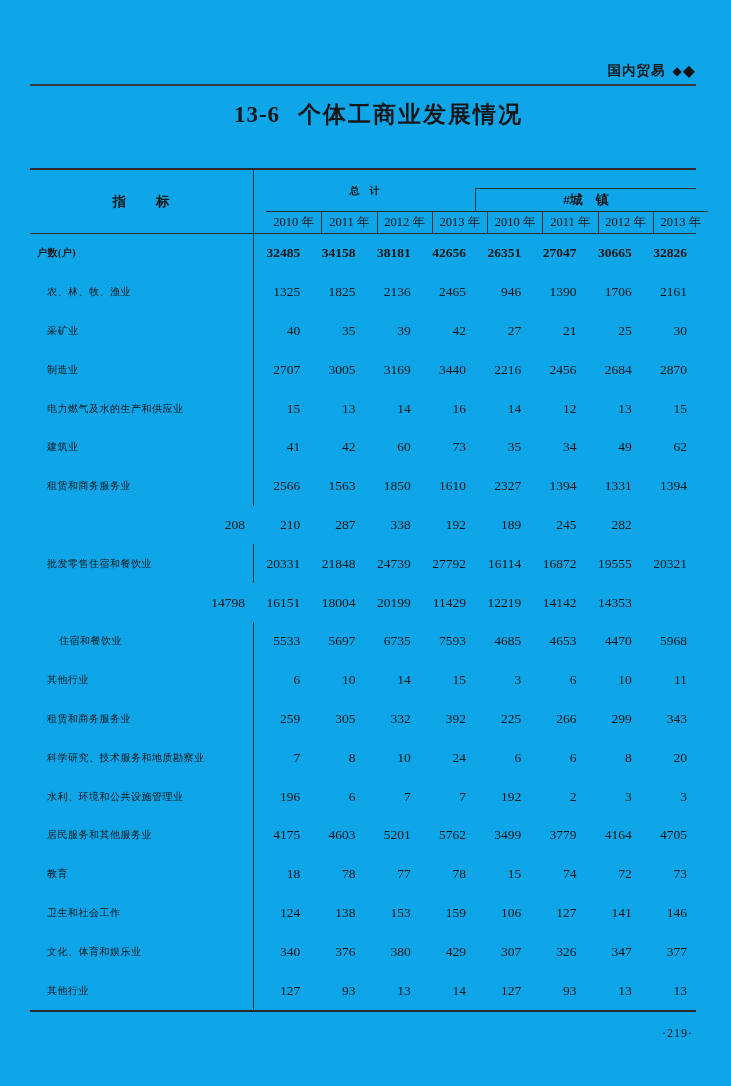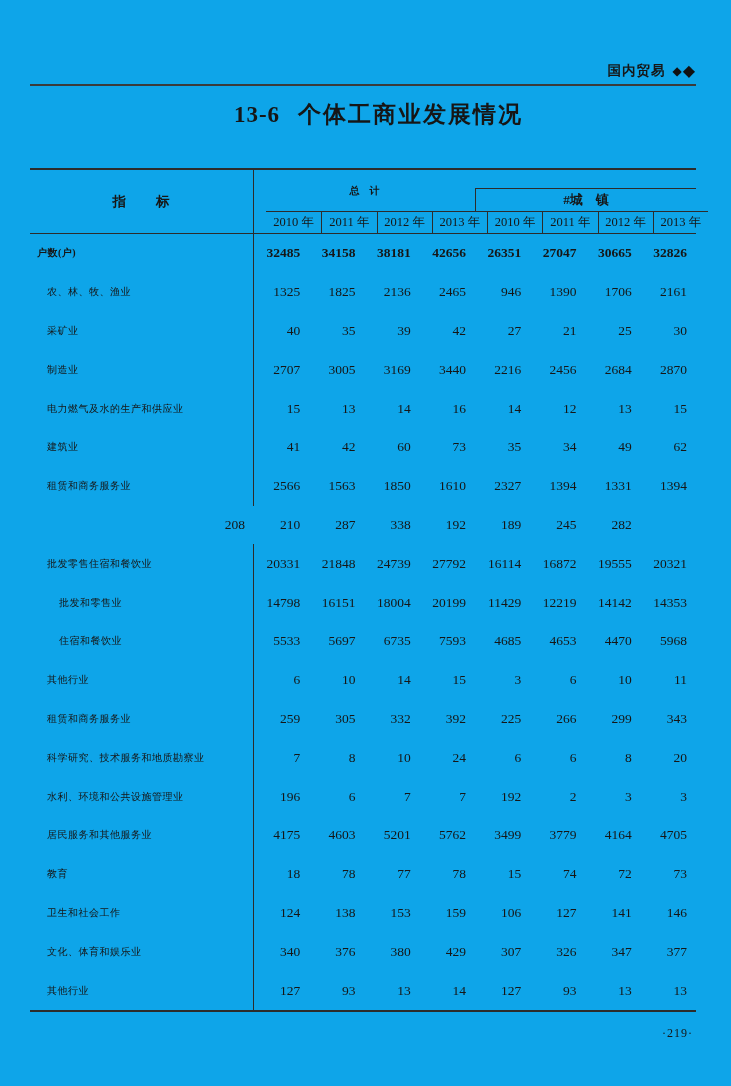--- a/index.html
+++ b/index.html
@@ -215,21 +215,20 @@
           <div class="tcell num">20331</div>
           <div class="tcell num">21848</div>
           <div class="tcell num">24739</div>
           <div class="tcell num">27792</div>
           <div class="tcell num">16114</div>
           <div class="tcell num">16872</div>
           <div class="tcell num">19555</div>
           <div class="tcell num">20321</div>
         </div>
         <div class="trow indent-2">
-          <div class="tcell label">批发和零售业</div>
           <div class="tcell num">14798</div>
           <div class="tcell num">16151</div>
           <div class="tcell num">18004</div>
           <div class="tcell num">20199</div>
           <div class="tcell num">11429</div>
           <div class="tcell num">12219</div>
           <div class="tcell num">14142</div>
           <div class="tcell num">14353</div>
         </div>
         <div class="trow indent-2">

